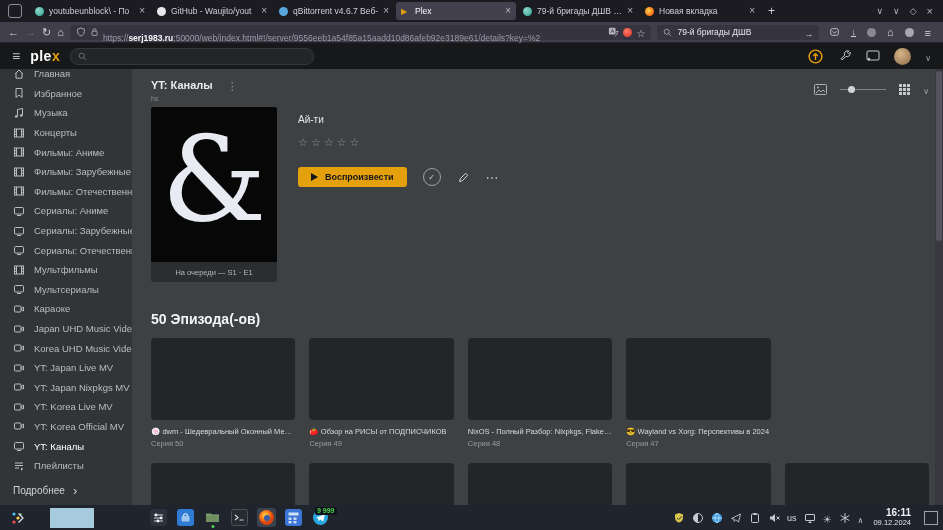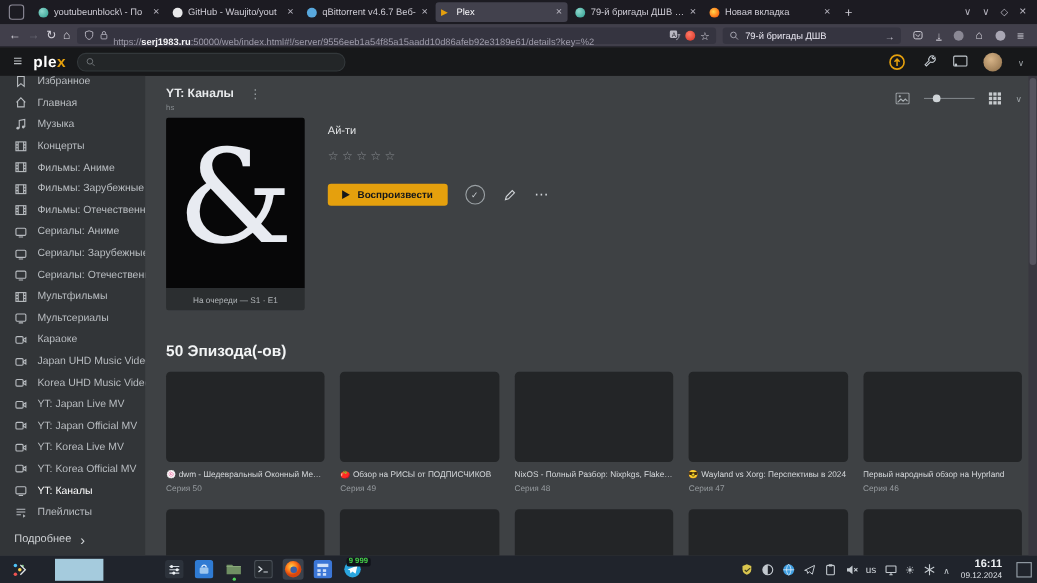--- a/index.html
+++ b/index.html
@@ -277,34 +277,34 @@
       <span class="g-chev-s"></span>
     </div>
   </div>
 
   <div class="plex-body">
     <div class="sidebar">
       <div class="side-scroll">
 
           <div class="side-item">
             <svg class="si" viewBox="0 0 12 12">
+              <use href="#i-home"></use>
+            </svg>
+            <span>Главная</span>
+          </div>
+
+          <div class="side-item">
+            <svg class="si" viewBox="0 0 12 12">
               <use href="#i-bookmark"></use>
             </svg>
             <span>Избранное</span>
           </div>
 
           <div class="side-item">
             <svg class="si" viewBox="0 0 12 12">
-              <use href="#i-home"></use>
-            </svg>
-            <span>Главная</span>
-          </div>
-
-          <div class="side-item">
-            <svg class="si" viewBox="0 0 12 12">
               <use href="#i-music"></use>
             </svg>
             <span>Музыка</span>
           </div>
 
           <div class="side-item">
             <svg class="si" viewBox="0 0 12 12">
               <use href="#i-film"></use>
             </svg>
             <span>Концерты</span>
@@ -391,21 +391,21 @@
             <svg class="si" viewBox="0 0 12 12">
               <use href="#i-camera"></use>
             </svg>
             <span>YT: Japan Live MV</span>
           </div>
 
           <div class="side-item">
             <svg class="si" viewBox="0 0 12 12">
               <use href="#i-camera"></use>
             </svg>
-            <span>YT: Japan Official MV</span>
+            <span>YT: Japan Nixpkgs MV</span>
           </div>
 
           <div class="side-item">
             <svg class="si" viewBox="0 0 12 12">
               <use href="#i-camera"></use>
             </svg>
             <span>YT: Korea Live MV</span>
           </div>
 
           <div class="side-item">
@@ -520,25 +520,20 @@
             <div class="card-title">NixOS - Полный Разбор: Nixpkgs, Flakes, hom...</div>
             <div class="card-sub">Серия 48</div>
           </div>
 
           <div class="card">
             <div class="thumb"></div>
             <div class="card-title">😎 Wayland vs Xorg: Перспективы в 2024</div>
             <div class="card-sub">Серия 47</div>
           </div>
 
-          <div class="card">
-            <div class="thumb"></div>
-            <div class="card-title">Первый народный обзор на Hyprland</div>
-            <div class="card-sub">Серия 46</div>
-          </div>
         </div>
 
       <div class="cards2">
 
       <div class="thumb"></div>
           <div class="thumb"></div>
           <div class="thumb"></div>
           <div class="thumb"></div>
           <div class="thumb"></div>
         </div>

